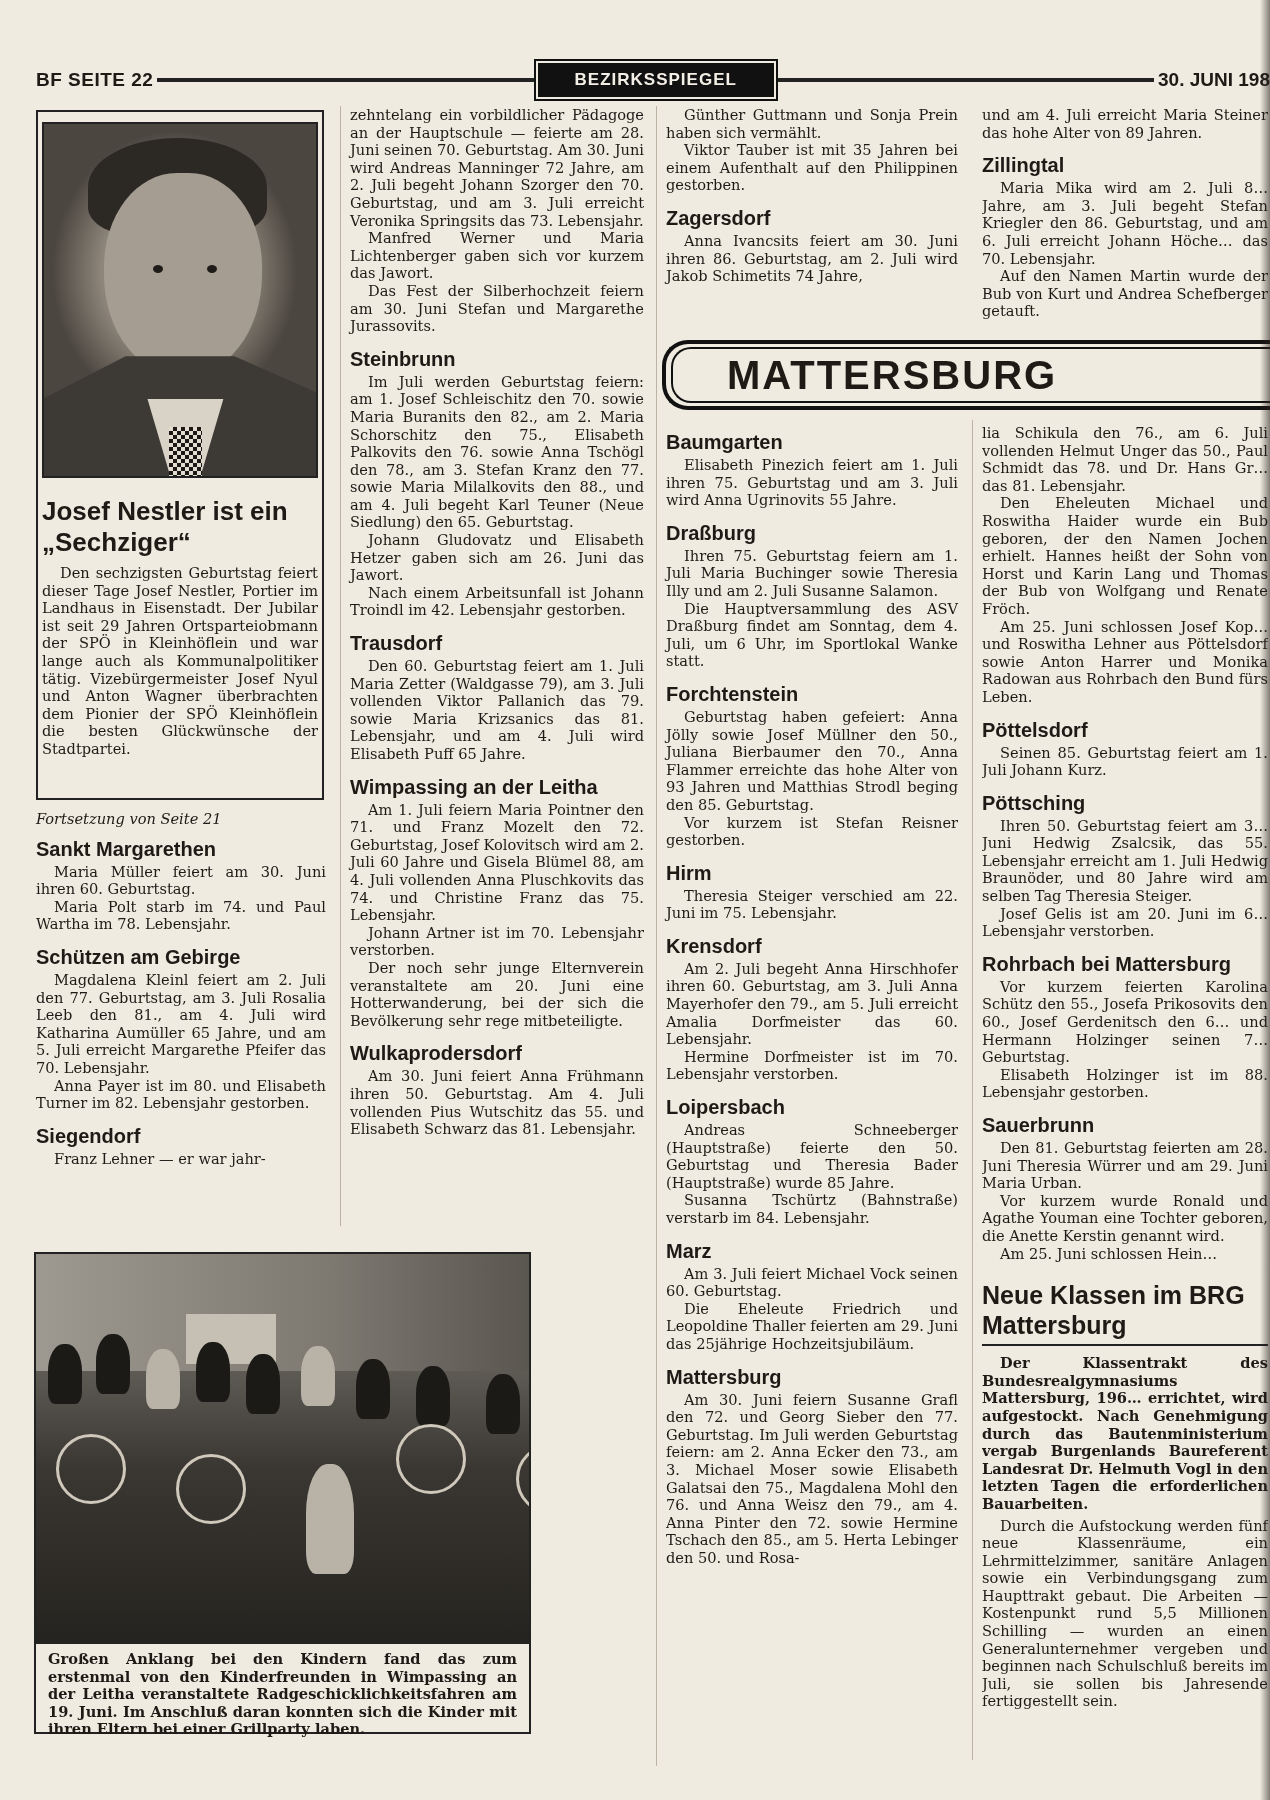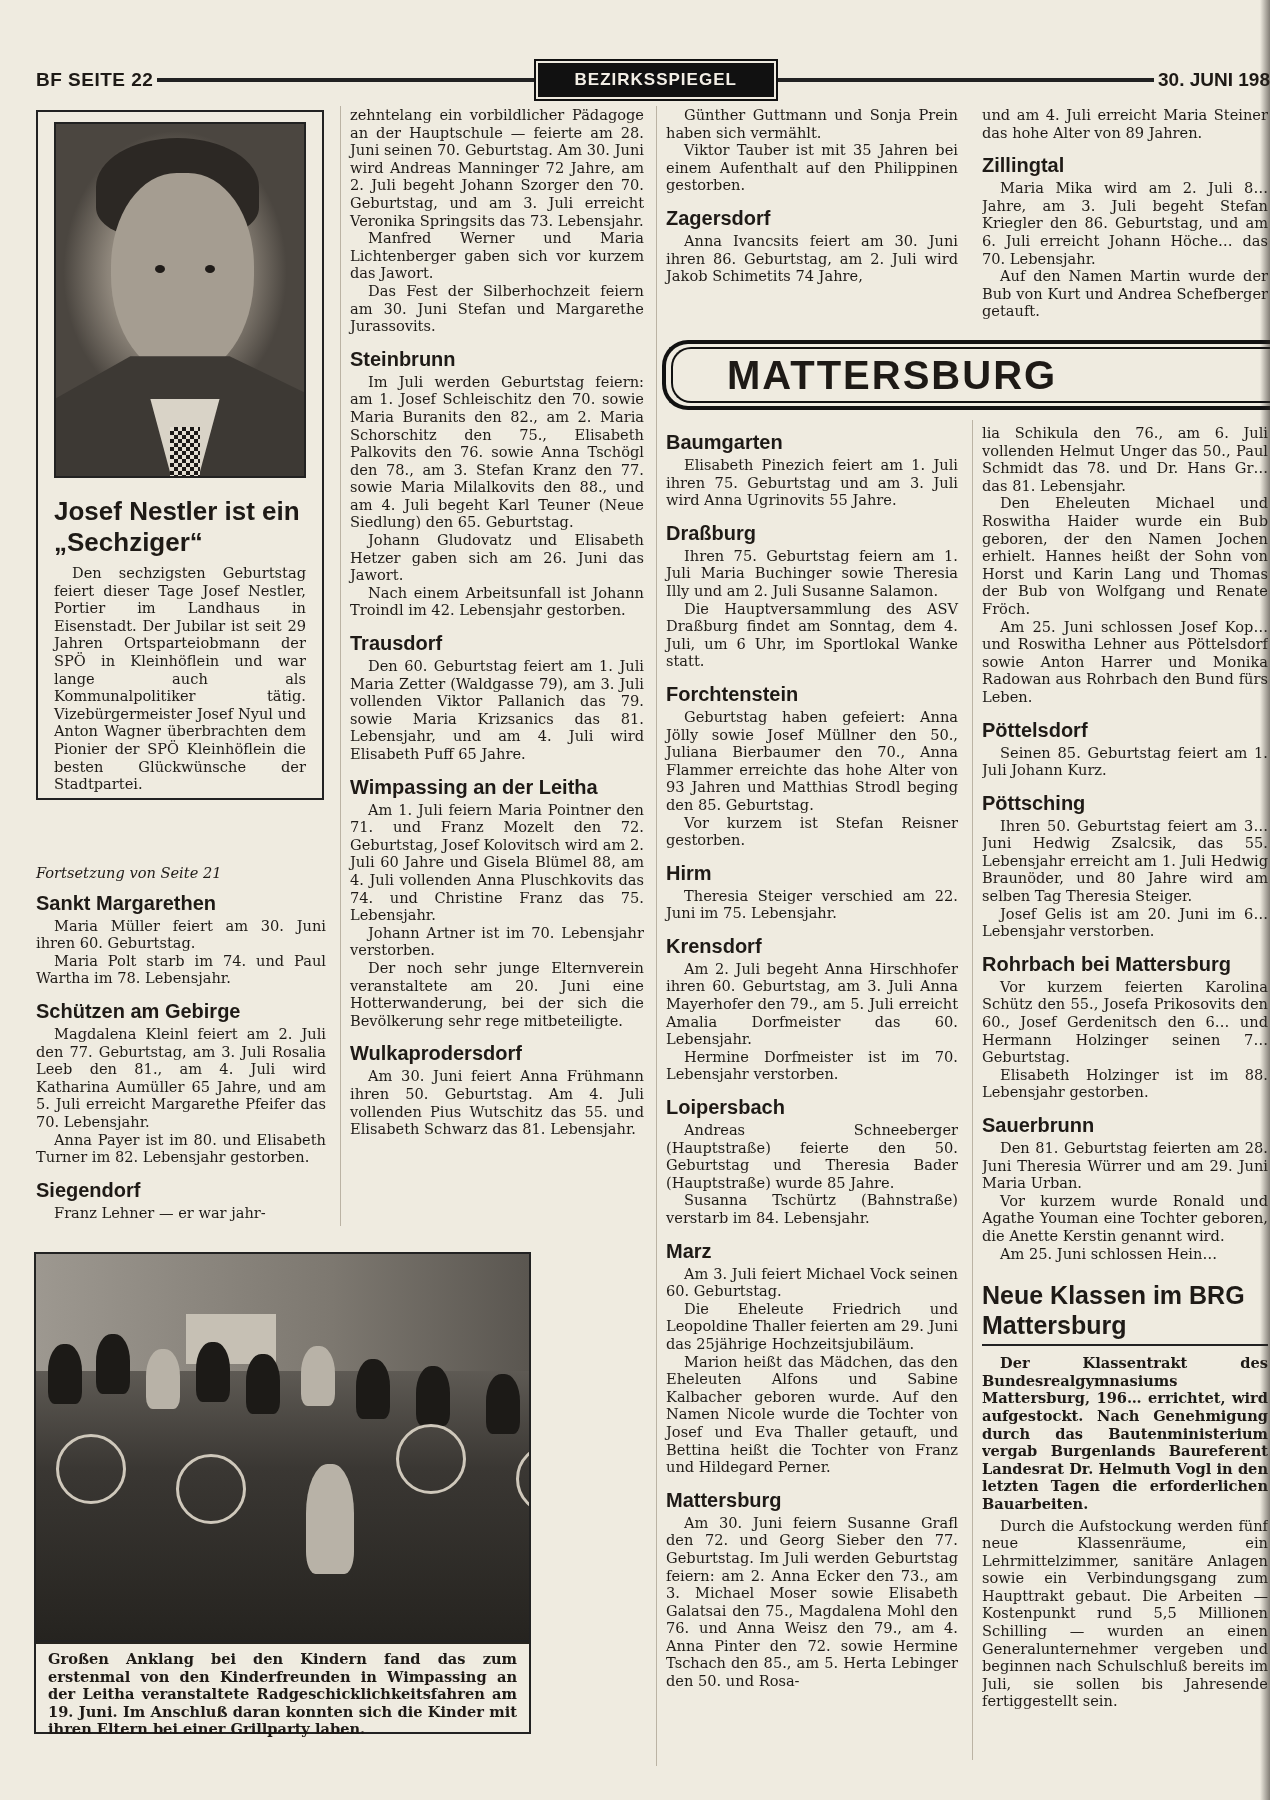--- a/index.html
+++ b/index.html
@@ -23,21 +23,21 @@
     outline: 2px solid #111; outline-offset: 2px; font-size: 17px; letter-spacing: 1px;
   }
   .col { position: absolute; font-size: 14.6px; line-height: 17.6px; text-align: justify; hyphens: manual; }
   .col p { text-indent: 18px; }
   .col h3 {
     font-family: "Liberation Sans", sans-serif; font-weight: bold; font-size: 20px;
     line-height: 22px; margin: 7px 0 3px; text-align: left;
   }
   .portrait-box {
     position: absolute; left: 36px; top: 110px; width: 288px; height: 690px;
-    border: 2px solid #222; padding: 10px 16px;
+    border: 2px solid #222; padding: 10px 4px;
   }
   .portrait {
     width: 100%; height: 356px; border: 2px solid #222; position: relative; overflow: hidden;
     background: radial-gradient(ellipse 45% 40% at 48% 42%, #bdb4a6 0%, #8d857a 60%, #4b4640 100%);
   }
   .portrait .hair { position: absolute; left: 16%; top: 4%; width: 66%; height: 28%; border-radius: 50% 50% 30% 30%; background: #2c2824; }
   .portrait .face { position: absolute; left: 22%; top: 14%; width: 58%; height: 58%; border-radius: 46% 46% 50% 50%; background: #a59d91; }
   .portrait .eye { position: absolute; width: 10px; height: 8px; border-radius: 50%; background: #1f1b18; top: 40%; }
   .portrait .suit { position: absolute; left: 0; right: 0; bottom: 0; height: 34%; background: #3d3934; clip-path: polygon(0 35%, 30% 0, 70% 0, 100% 30%, 100% 100%, 0 100%); }
   .portrait .collar { position: absolute; left: 38%; bottom: 0; width: 28%; height: 22%; background: #d9d3c7; clip-path: polygon(0 0, 100% 0, 70% 100%, 30% 100%); }
@@ -104,21 +104,21 @@
     <div class="suit"></div>
     <div class="collar"></div>
     <div class="tie"></div>
   </div>
   <h2>Josef Nestler ist ein „Sechziger“</h2>
   <div class="body" id="portrait-body">
       <p>Den sechzigsten Geburtstag feiert dieser Tage Josef Nestler, Portier im Landhaus in Eisenstadt. Der Jubilar ist seit 29 Jahren Ortsparteiobmann der SPÖ in Kleinhöflein und war lange auch als Kommunalpolitiker tätig. Vizebürgermeister Josef Nyul und Anton Wagner überbrachten dem Pionier der SPÖ Kleinhöflein die besten Glückwünsche der Stadtpartei.</p>
     </div>
 </div>
 
-<div class="col" id="col1" style="left:36px; top:858px; width:290px;">
+<div class="col" id="col1" style="left:36px; top:804px; width:290px;">
   <p class="cont-note">Fortsetzung von Seite 21</p>
   <div>
       <h3>Sankt Margarethen</h3>
       <p>Maria Müller feiert am 30. Juni ihren 60. Geburtstag.</p>
       <p>Maria Polt starb im 74. und Paul Wartha im 78. Lebensjahr.</p>
       <div style="height: 6px;"></div>
       <h3>Schützen am Gebirge</h3>
       <p>Magdalena Kleinl feiert am 2. Juli den 77. Geburtstag, am 3. Juli Rosalia Leeb den 81., am 4. Juli wird Katharina Aumüller 65 Jahre, und am 5. Juli erreicht Margarethe Pfeifer das 70. Lebensjahr.</p>
       <p>Anna Payer ist im 80. und Elisabeth Turner im 82. Lebensjahr gestorben.</p>
       <div style="height: 6px;"></div>
@@ -195,21 +195,20 @@
       <p>Am 2. Juli begeht Anna Hirschhofer ihren 60. Geburtstag, am 3. Juli Anna Mayerhofer den 79., am 5. Juli erreicht Amalia Dorfmeister das 60. Lebensjahr.</p>
       <p>Hermine Dorfmeister ist im 70. Lebensjahr verstorben.</p>
       <div style="height: 6px;"></div>
       <h3>Loipersbach</h3>
       <p>Andreas Schneeberger (Hauptstraße) feierte den 50. Geburtstag und Theresia Bader (Hauptstraße) wurde 85 Jahre.</p>
       <p>Susanna Tschürtz (Bahnstraße) verstarb im 84. Lebensjahr.</p>
       <div style="height: 6px;"></div>
       <h3>Marz</h3>
       <p>Am 3. Juli feiert Michael Vock seinen 60. Geburtstag.</p>
       <p>Die Eheleute Friedrich und Leopoldine Thaller feierten am 29. Juni das 25jährige Hochzeitsjubiläum.</p>
-      <p>Marion heißt das Mädchen, das den Eheleuten Alfons und Sabine Kalbacher geboren wurde. Auf den Namen Nicole wurde die Tochter von Josef und Eva Thaller getauft, und Bettina heißt die Tochter von Franz und Hildegard Perner.</p>
       <div style="height: 6px;"></div>
       <h3>Mattersburg</h3>
       <p>Am 30. Juni feiern Susanne Grafl den 72. und Georg Sieber den 77. Geburtstag. Im Juli werden Geburtstag feiern: am 2. Anna Ecker den 73., am 3. Michael Moser sowie Elisabeth Galatsai den 75., Magdalena Mohl den 76. und Anna Weisz den 79., am 4. Anna Pinter den 72. sowie Hermine Tschach den 85., am 5. Herta Lebinger den 50. und Rosa-</p>
     </div>
 </div>
 
 <div class="col" style="left:982px; top:424px; width:286px; overflow:hidden;">
   <div>
       <p style="text-indent: 0px;">lia Schikula den 76., am 6. Juli vollenden Helmut Unger das 50., Paul Schmidt das 78. und Dr. Hans Gr… das 81. Lebensjahr.</p>
       <p>Den Eheleuten Michael und Roswitha Haider wurde ein Bub geboren, der den Namen Jochen erhielt. Hannes heißt der Sohn von Horst und Karin Lang und Thomas der Bub von Wolfgang und Renate Fröch.</p>

